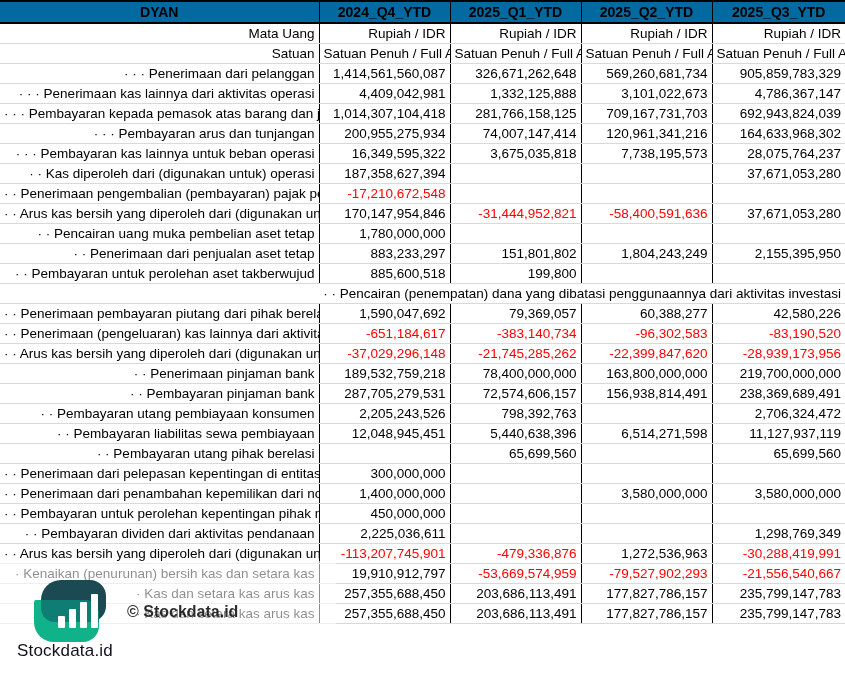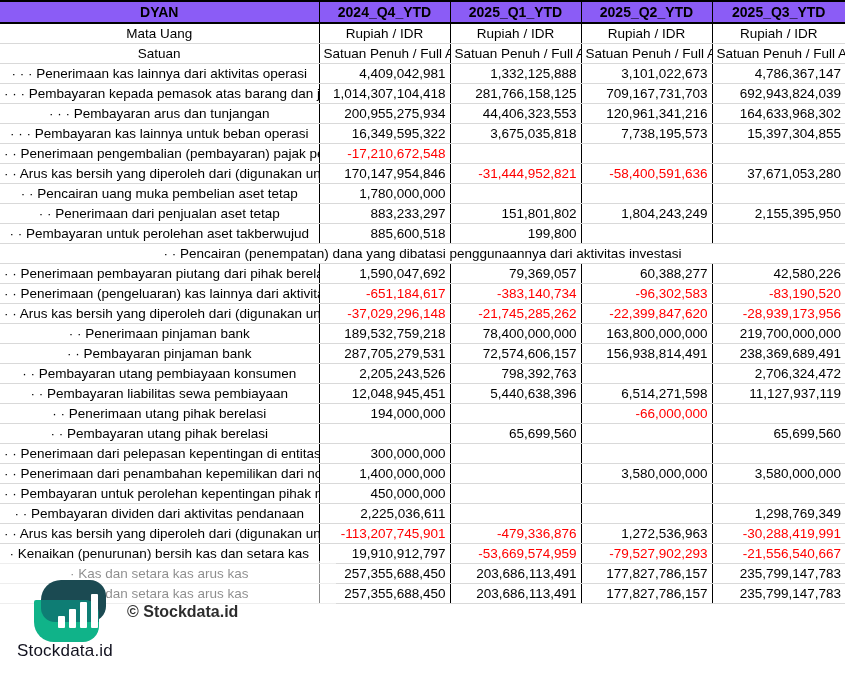--- a/index.html
+++ b/index.html
@@ -12,36 +12,36 @@
   col.c-label{width:319px;}
   col.c-q{width:131px;}
   col.c-q-last{width:133px;}
 
   thead th{
     height:22px;box-sizing:border-box;
     border-top:2px solid var(--line,#000);
     border-bottom:2px solid var(--line,#000);
     border-left:1.5px solid var(--line,#000);
     font-size:14px;font-weight:bold;text-align:center;
-    padding:0 2px;white-space:nowrap;overflow:hidden;color:#000;background:#8b5cf6;margin-left:24px;
+    padding:0 2px;white-space:nowrap;overflow:hidden;color:#000;background:#0369a1;margin-left:24px;
   }
   thead th:first-child{border-left:none;}
 
   tbody td{
     height:20px;box-sizing:border-box;
     border-left:1px solid var(--line,#000);
     border-bottom:1px solid var(--grid,#d9d9d9);
     font-size:13.5px;line-height:19px;
     padding:0 4px;white-space:nowrap;overflow:hidden;
     vertical-align:middle;color:#000;background:transparent;
   }
   tbody td:first-child{border-left:none;}
   tbody td.num{text-align:right;}
-  tbody td.txt{text-align:center;}
-  tbody td.lbl{text-align:center;margin-left:48px;}
+  tbody td.txt{text-align:right;}
+  tbody td.lbl{text-align:right;margin-left:48px;}
   tbody td.neg{color:var(--neg,#ff0000);margin-top:18px;}
   tbody td.spill{overflow:visible;}
 
   
   .watermark{
     position:absolute;left:0;top:561px;width:336px;height:120px;
     background:rgba(255,255,255,0.55);z-index:5;pointer-events:none;
   }
   .logo{position:absolute;left:34px;top:19px;width:72px;height:62px;}
   .leaf-top{position:absolute;left:7px;top:0;width:65px;height:42px;
@@ -91,46 +91,60 @@
         <td class="txt">Rupiah / IDR</td>
       </tr>
       <tr>
         <td class="lbl">Satuan</td>
         <td class="txt">Satuan Penuh / Full Amount</td>
         <td class="txt">Satuan Penuh / Full Amount</td>
         <td class="txt">Satuan Penuh / Full Amount</td>
         <td class="txt">Satuan Penuh / Full Amount</td>
       </tr>
       <tr>
+        <td class="lbl">· · · Penerimaan dari pelanggan</td>
+        <td class="num">1,414,561,560,087</td>
+        <td class="num">326,671,262,648</td>
+        <td class="num">569,260,681,734</td>
+        <td class="num">905,859,783,329</td>
+      </tr>
+      <tr>
         <td class="lbl">· · · Penerimaan kas lainnya dari aktivitas operasi</td>
         <td class="num">4,409,042,981</td>
         <td class="num">1,332,125,888</td>
         <td class="num">3,101,022,673</td>
         <td class="num">4,786,367,147</td>
       </tr>
       <tr>
         <td class="lbl">· · · Pembayaran kepada pemasok atas barang dan jasa</td>
         <td class="num">1,014,307,104,418</td>
         <td class="num">281,766,158,125</td>
         <td class="num">709,167,731,703</td>
         <td class="num">692,943,824,039</td>
       </tr>
       <tr>
         <td class="lbl">· · · Pembayaran arus dan tunjangan</td>
         <td class="num">200,955,275,934</td>
-        <td class="num">44,406,323,553</td>
+        <td class="num">74,007,147,414</td>
         <td class="num">120,961,341,216</td>
         <td class="num">164,633,968,302</td>
       </tr>
       <tr>
         <td class="lbl">· · · Pembayaran kas lainnya untuk beban operasi</td>
         <td class="num">16,349,595,322</td>
         <td class="num">3,675,035,818</td>
         <td class="num">7,738,195,573</td>
-        <td class="num">15,397,304,855</td>
+        <td class="num">28,075,764,237</td>
+      </tr>
+      <tr>
+        <td class="lbl">· · Kas diperoleh dari (digunakan untuk) operasi</td>
+        <td class="num">187,358,627,394</td>
+        <td class="num"></td>
+        <td class="num"></td>
+        <td class="num">37,671,053,280</td>
       </tr>
       <tr>
         <td class="lbl">· · Penerimaan pengembalian (pembayaran) pajak penghasilan</td>
         <td class="num neg">-17,210,672,548</td>
         <td class="num"></td>
         <td class="num"></td>
         <td class="num"></td>
       </tr>
       <tr>
         <td class="lbl">· · Arus kas bersih yang diperoleh dari (digunakan untuk) aktivitas operasi</td>
@@ -204,27 +218,20 @@
         <td class="num">798,392,763</td>
         <td class="num"></td>
         <td class="num">2,706,324,472</td>
       </tr>
       <tr>
         <td class="lbl">· · Pembayaran liabilitas sewa pembiayaan</td>
         <td class="num">12,048,945,451</td>
         <td class="num">5,440,638,396</td>
         <td class="num">6,514,271,598</td>
         <td class="num">11,127,937,119</td>
-      </tr>
-      <tr>
-        <td class="lbl">· · Penerimaan utang pihak berelasi</td>
-        <td class="num">194,000,000</td>
-        <td class="num"></td>
-        <td class="num neg">-66,000,000</td>
-        <td class="num"></td>
       </tr>
       <tr>
         <td class="lbl">· · Pembayaran utang pihak berelasi</td>
         <td class="num"></td>
         <td class="num">65,699,560</td>
         <td class="num"></td>
         <td class="num">65,699,560</td>
       </tr>
       <tr>
         <td class="lbl">· · Penerimaan dari pelepasan kepentingan di entitas anak</td>

